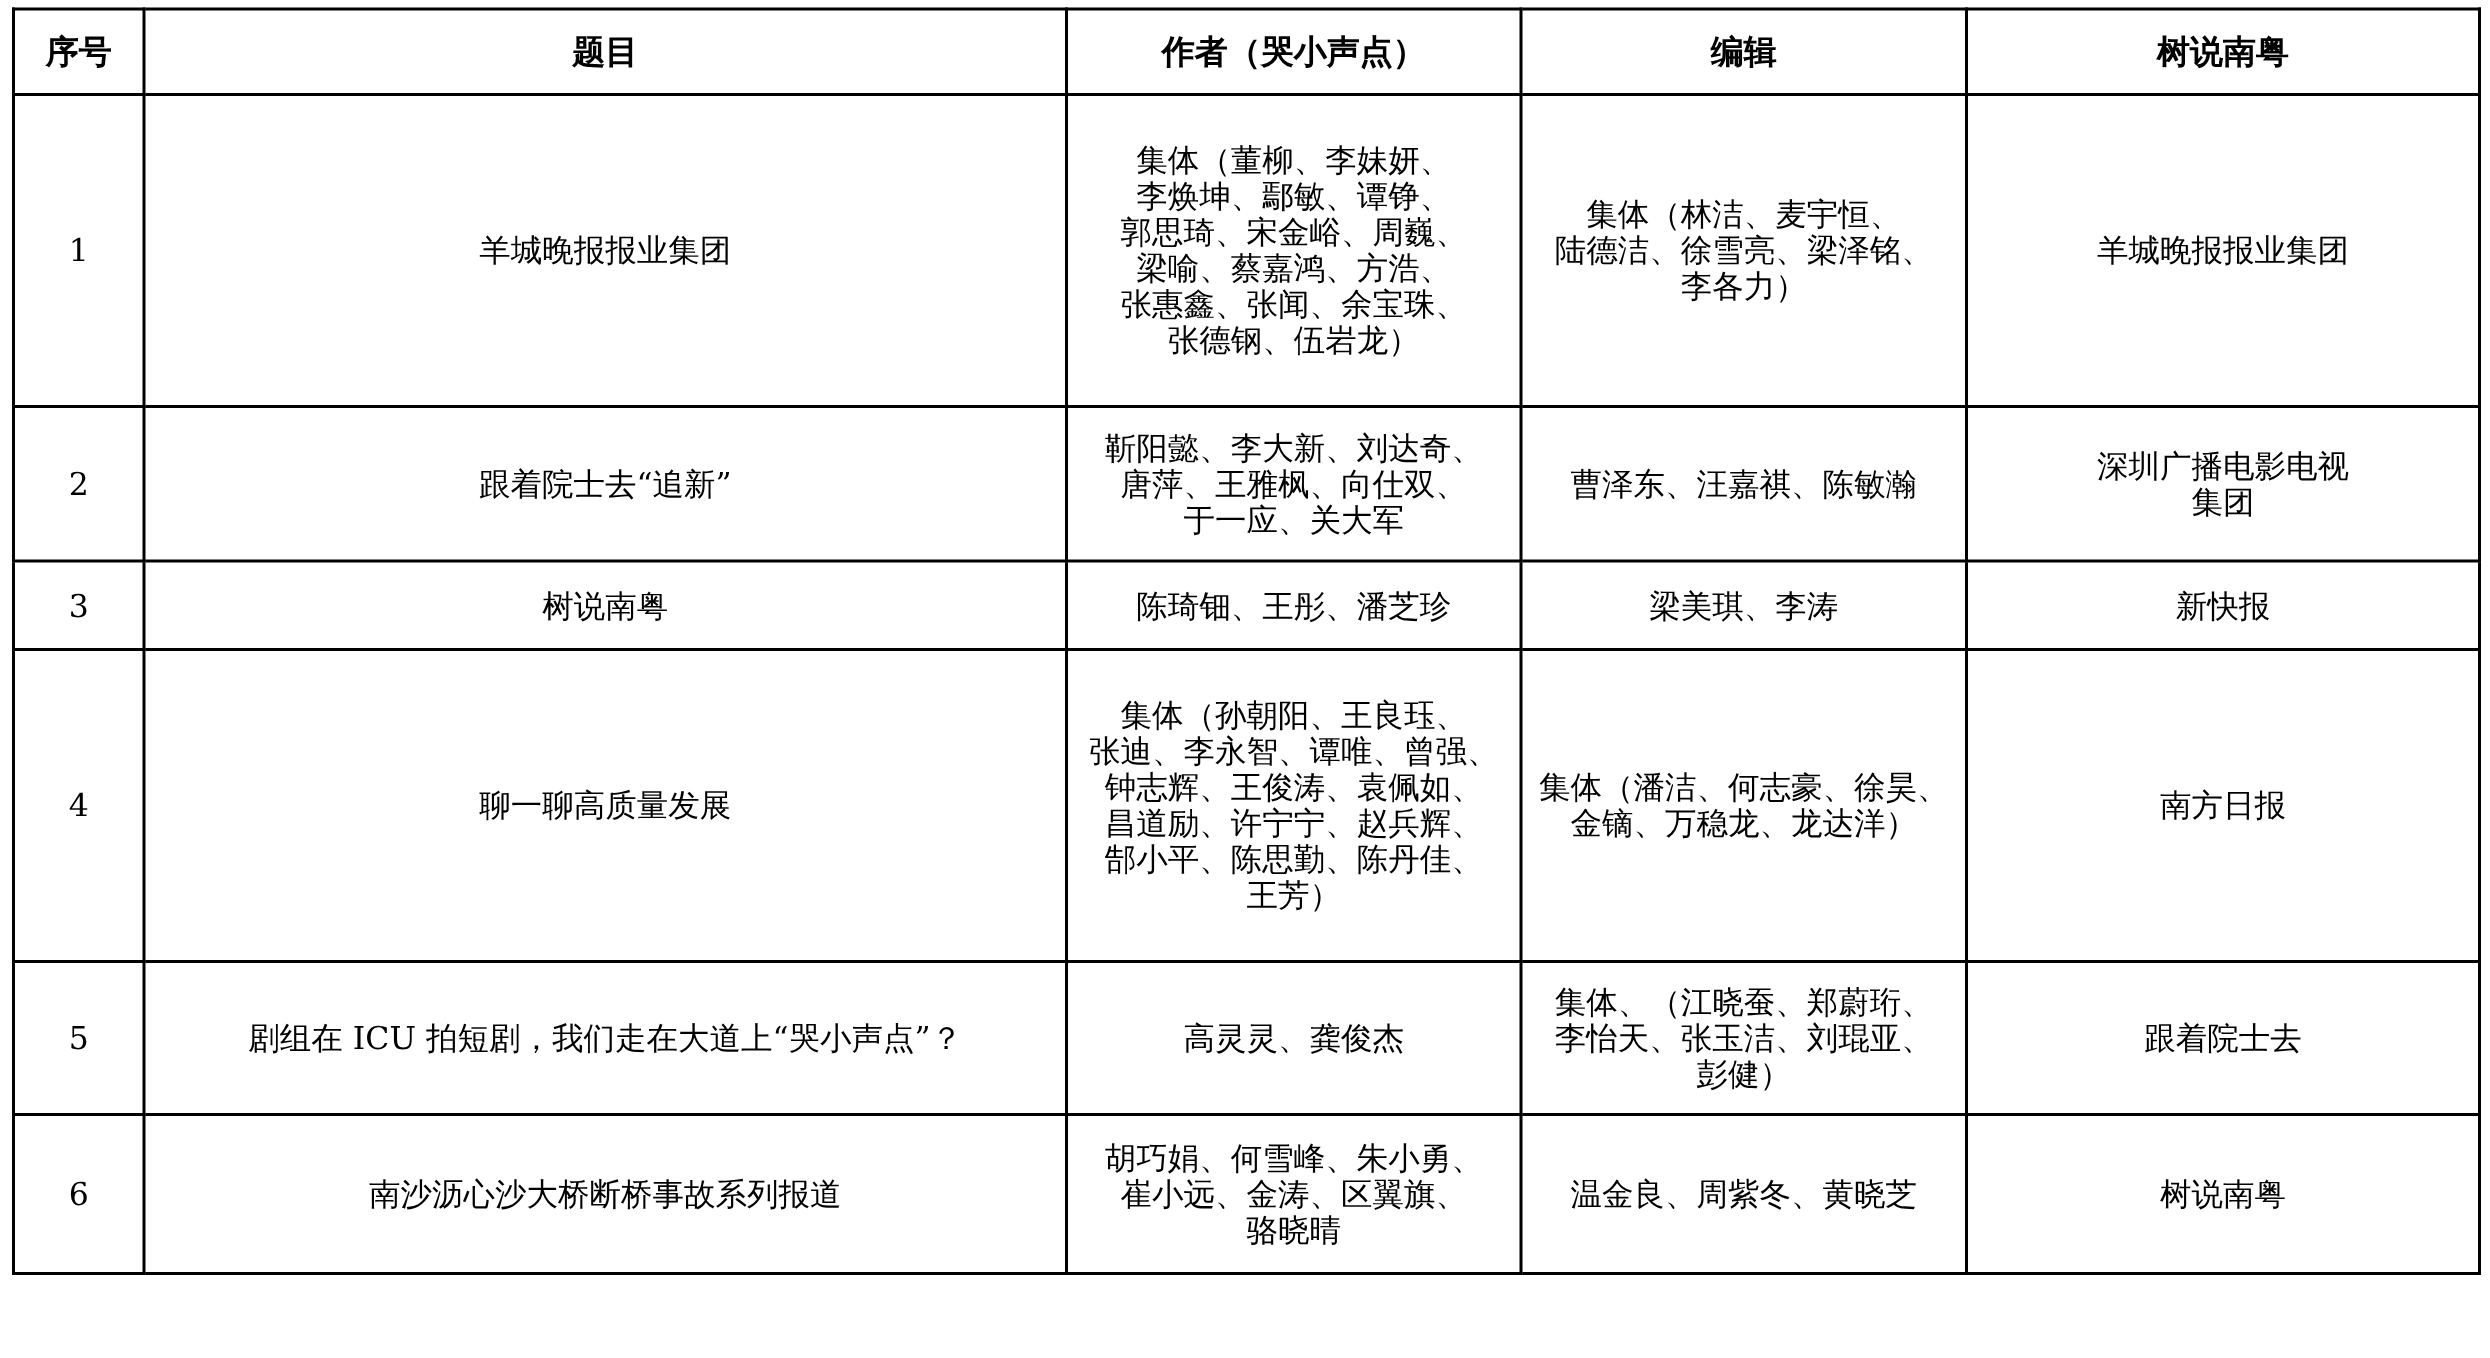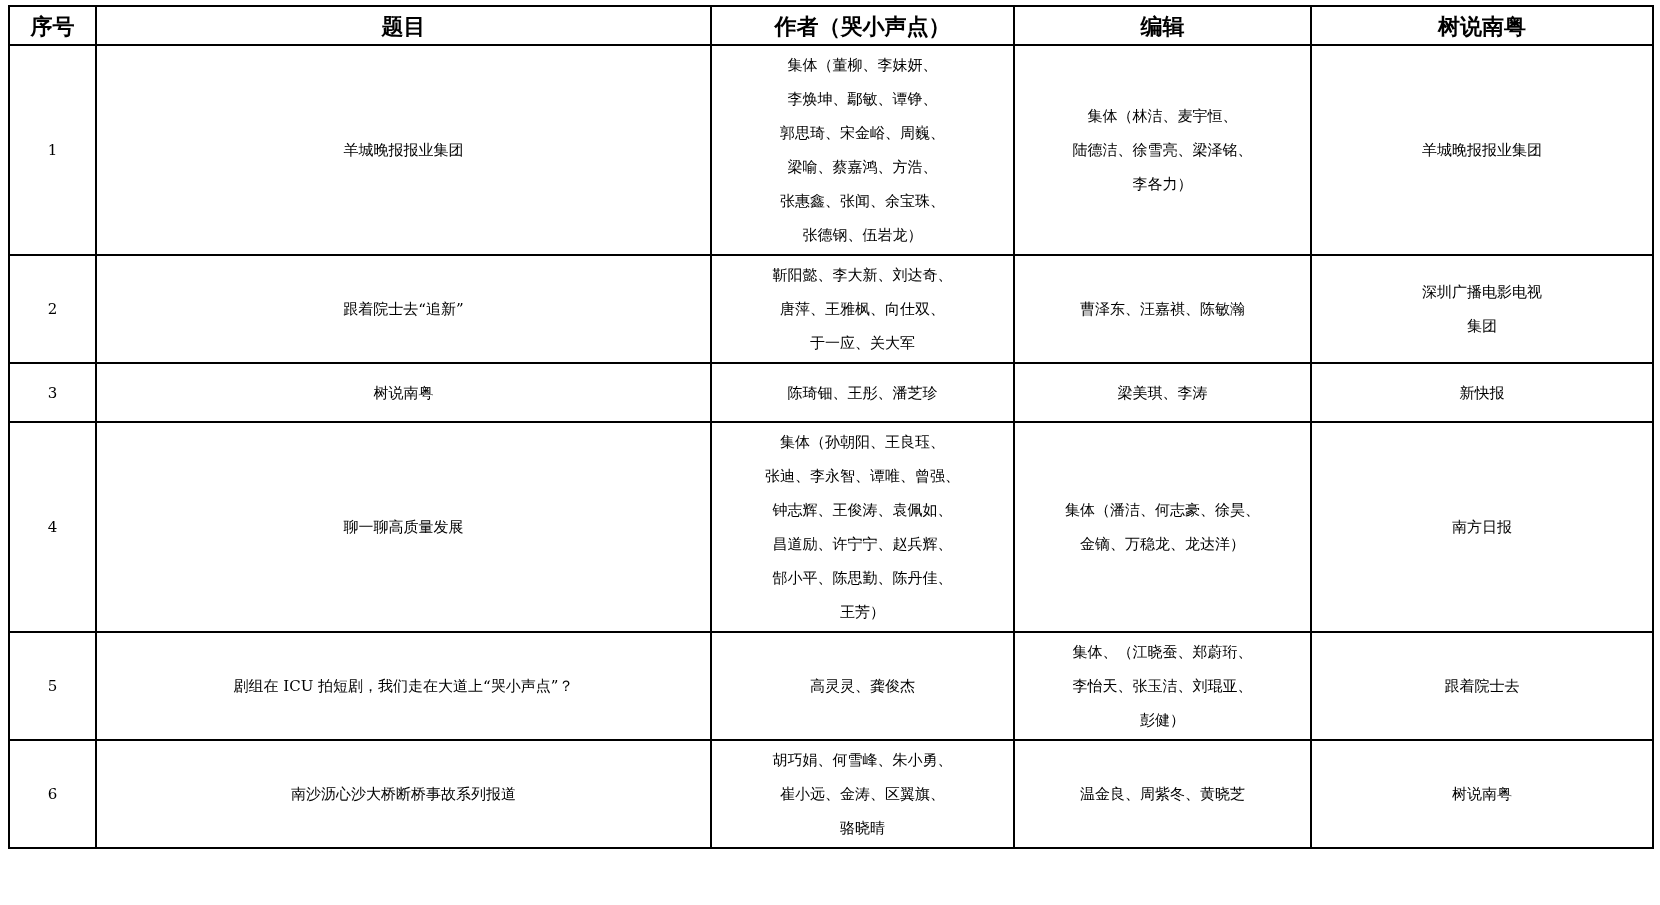--- a/index.html
+++ b/index.html
@@ -30,29 +30,29 @@
     box-sizing: border-box;
     white-space: pre-line;
     overflow: hidden;
   }
   table.doc-table th {
     font-size: 22px;
     font-weight: bold;
     line-height: 30px;
   }
   table.doc-table td {
-    font-size: 15px;
-    line-height: 34px;
+    font-size: 21px;
+    line-height: 24px;
   }
   col.c-no    { width: 87px;  }
   col.c-title { width: 615px; }
   col.c-auth  { width: 303px; }
   col.c-edit  { width: 297px; }
   col.c-unit  { width: 342px; }
-  tr.h-head { height: 39px;  }
+  tr.h-head { height: 57px;  }
   tr.h-r1   { height: 208px; }
   tr.h-r2   { height: 103px; }
   tr.h-r3   { height: 59px;  }
   tr.h-r4   { height: 208px; }
   tr.h-r5   { height: 102px; }
   tr.h-r6   { height: 106px; }
 </style>
 </head>
 <body>
 

